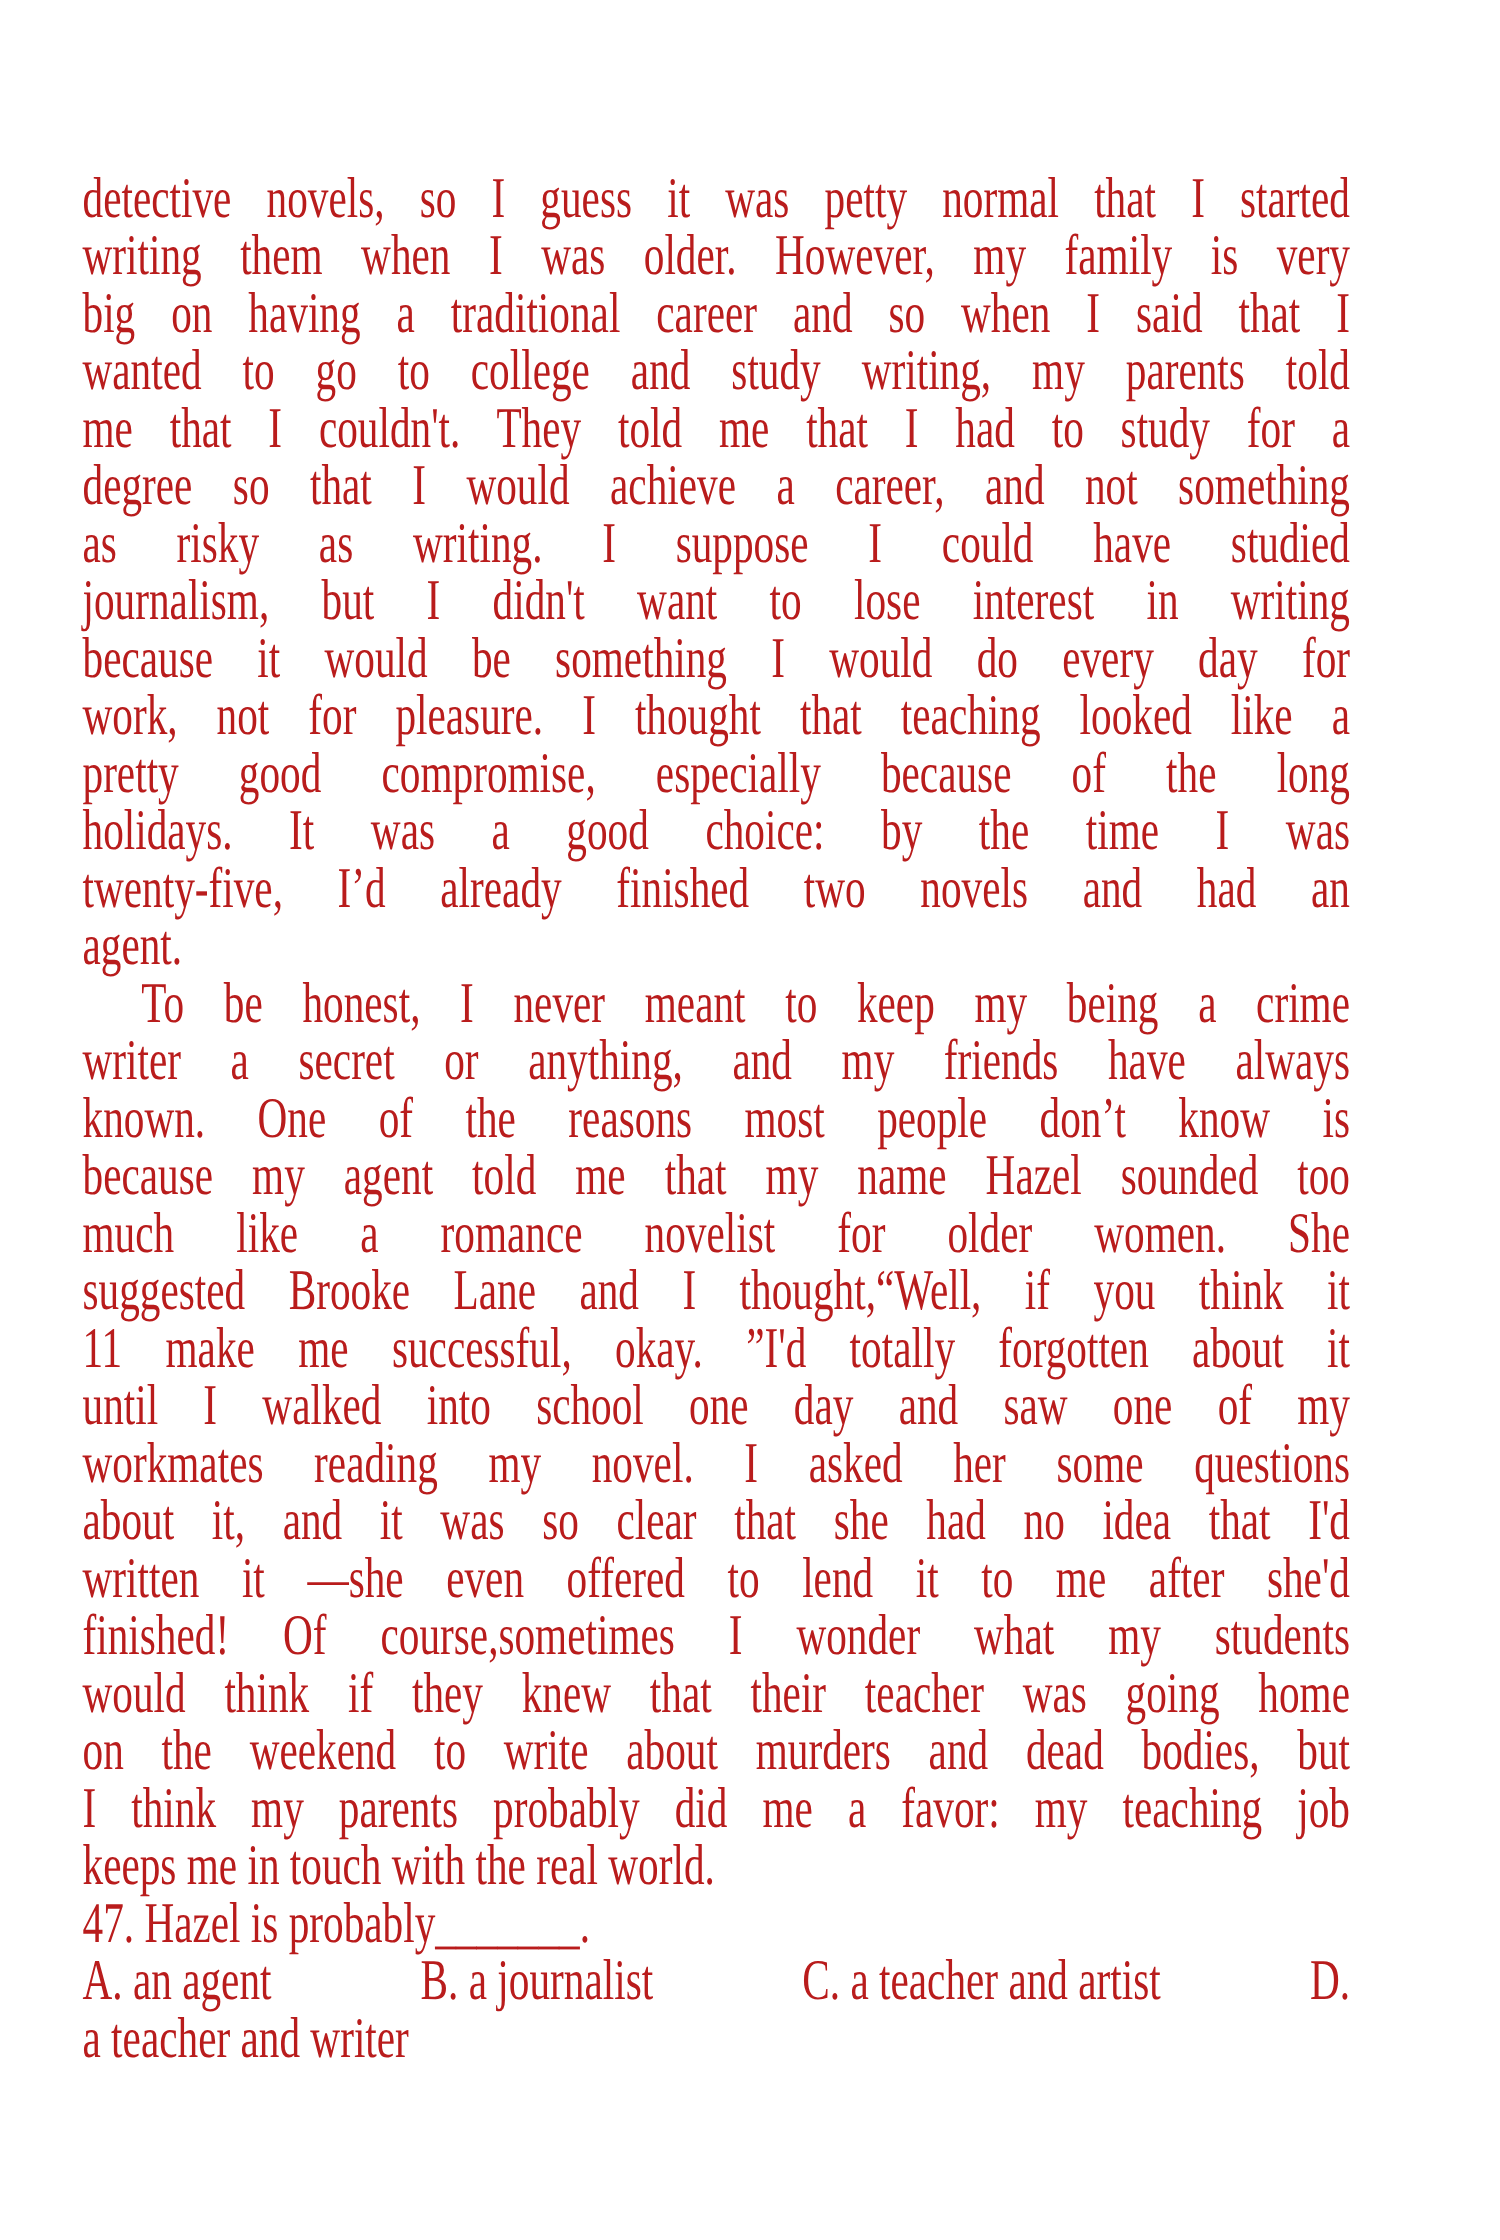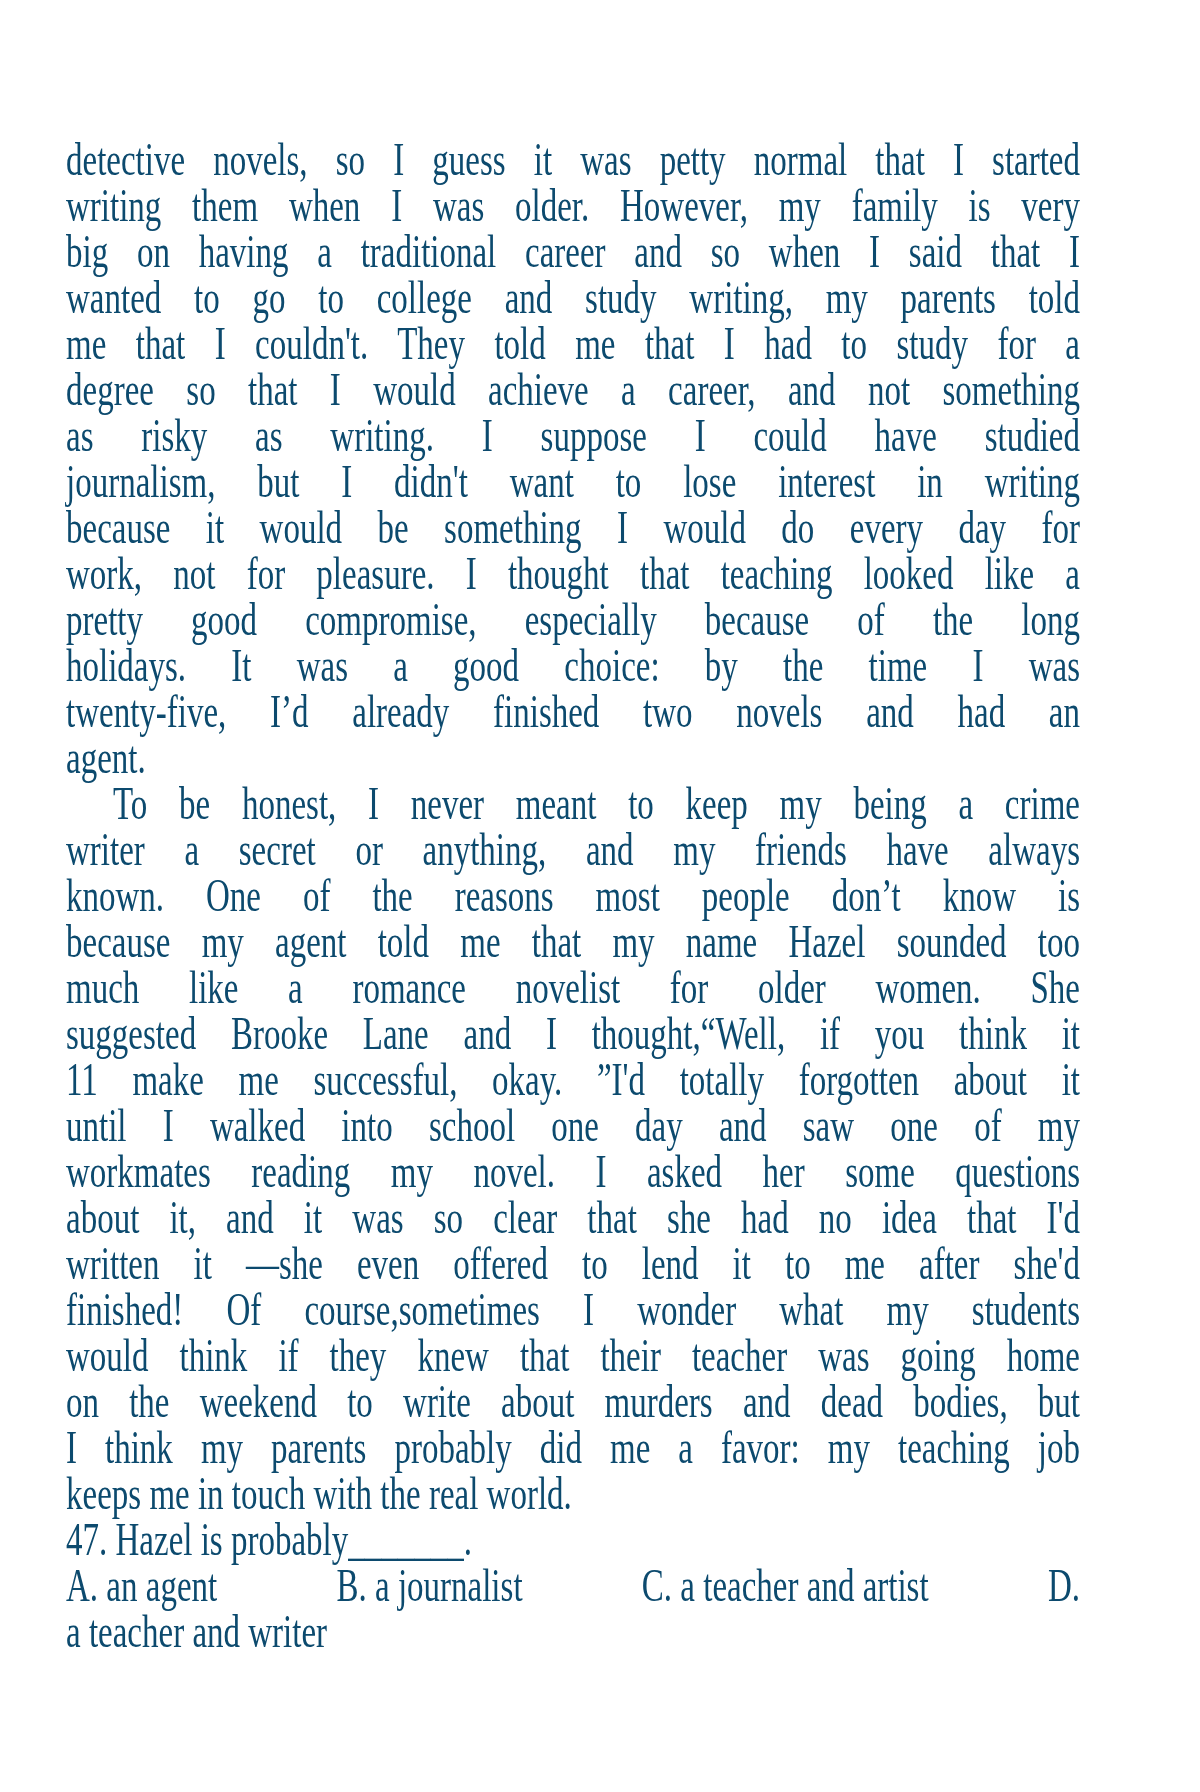--- a/index.html
+++ b/index.html
@@ -7,21 +7,21 @@
     padding: 0;
     background: #ffffff;
   }
   .page {
     position: relative;
     width: 1200px;
     height: 1792px;
     background: #ffffff;
     overflow: hidden;
     font-family: "Liberation Serif", "DejaVu Serif", serif;
-    color: #0c4a6e;
+    color: #b91c1c;
   }
   
   .text-block {
     position: absolute;
     left: 66px;
     top: 137px;
     width: 1014px;
     font-size: 33px;
     line-height: 33px;
     transform: scaleY(1.394);

